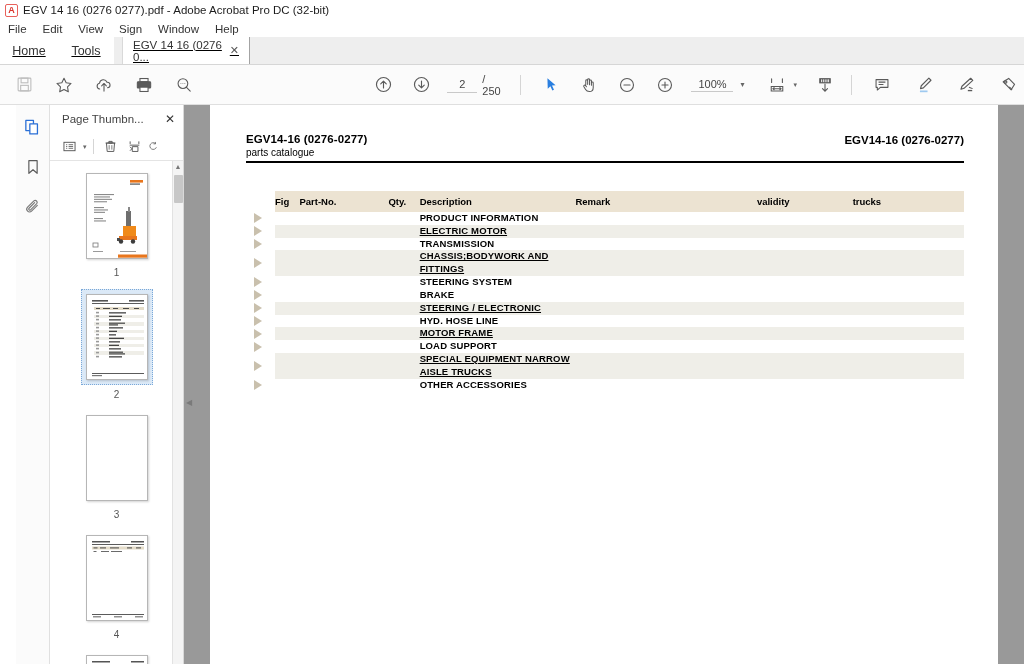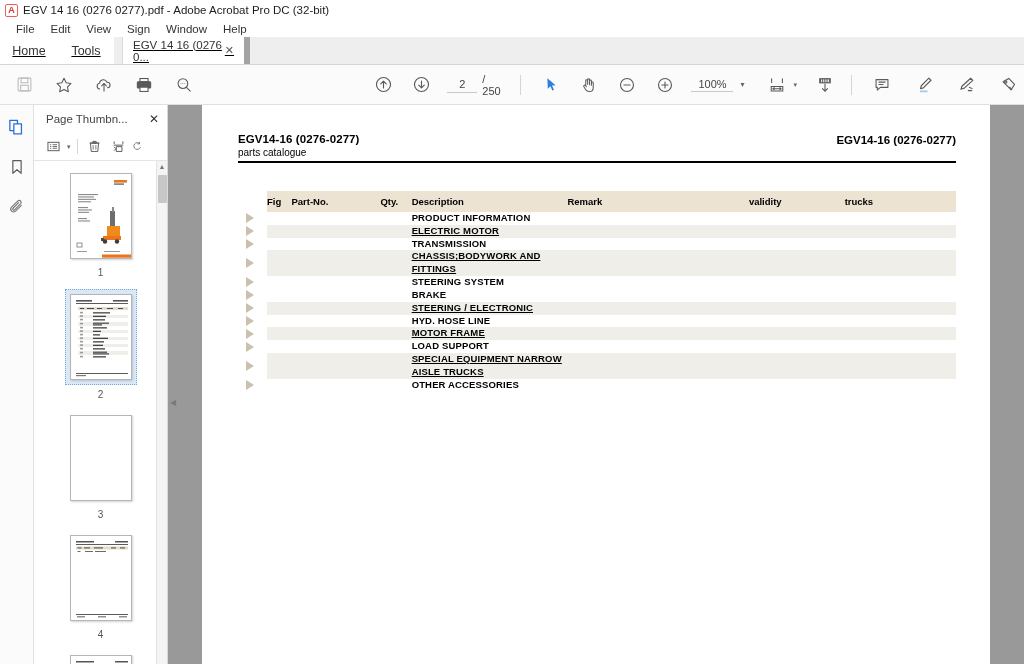--- a/index.html
+++ b/index.html
@@ -19,41 +19,41 @@
   .app-logo {
     width: 13px; height: 13px; background: #ffffff; border: 1px solid #e8605a;
     border-radius: 2px; color: #d9332c; font-size: 9px; line-height: 11px;
     text-align: center; font-weight: bold; margin-right: 5px;
   }
   .title-text { font-size: 11.5px; color: #1c1c1c; white-space: nowrap; }
 
   
   .menubar {
     height: 18px; background: #ffffff; display: flex; align-items: center;
-    padding-left: 8px; flex: 0 0 18px; gap: 0px;
+    padding-left: 0; flex: 0 0 18px; gap: 0px;
   }
   .menu-item {
     font-size: 11.5px; color: #333; padding: 0 8px; line-height: 18px; cursor: default;
   }
 
   
   .tabbar {
     height: 27px; background: #eeeeee; display: flex; align-items: flex-end;
     border-bottom: 1px solid #d6d6d6; flex: 0 0 27px; position: relative; text-decoration: underline;
   }
   .tab {
     height: 27px; display: flex; align-items: center; justify-content: center;
     font-size: 12.5px; color: #333; padding: 0 18px; background: #ffffff;
     cursor: default; position: relative;
   }
   .tab.home { width: 58px; padding: 0; }
   .tab.tools { width: 56px; padding: 0; }
   .tab.doc {
     background: #ffffff; width: 128px; padding: 0 8px 0 10px; font-size: 11.5px;
-    justify-content: space-between; border-left: 1px solid #d9d9d9; border-right: 6px solid #a3a3a3;
+    justify-content: space-between; border-left: 1px solid #d9d9d9; border-right: 1px solid #a3a3a3;
   }
   .tab-close { font-size: 11px; color: #555; cursor: pointer; padding: 0 2px; }
   .tabbar-filler { flex: 1; height: 27px; background: #eeeeee; }
   .tabbar-gapleft { width: 8px; height: 27px; background: #eeeeee; }
 
   
   .toolbar {
     height: 40px; background: #fbfbfb; border-bottom: 1px solid #dfdfdf;
     display: flex; align-items: center; flex: 0 0 40px; position: relative;
   }
@@ -71,21 +71,21 @@
   }
   .page-total { font-size: 11px; color: #444; margin-left: 5px; }
   .zoom-field {
     font-size: 11px; color: #444; border-bottom: 1px solid #c9c9c9; width: 42px;
     text-align: center; padding-bottom: 1px;
   }
   .zoom-caret { font-size: 8px; color: #666; margin-left: 7px; cursor: pointer; }
   .caret-sm { font-size: 7px; color: #666; margin-left: 1px; }
 
   
-  .body { flex: 1; display: flex; position: relative; overflow: hidden; }
+  .body { flex: 1; display: flex; position: relative; overflow: hidden; padding-left: 16px; }
 
   
   .navrail {
     width: 34px; background: #fbfbfb; border-right: 1px solid #e0e0e0;
     display: flex; flex-direction: column; align-items: center; padding-top: 9px; gap: 14px;
   }
   .rail-btn { width: 26px; height: 26px; display: flex; align-items: center; justify-content: center; cursor: pointer; color: #5a5a5a; }
   .rail-btn.active { color: #2a6fd6; }
 
   

